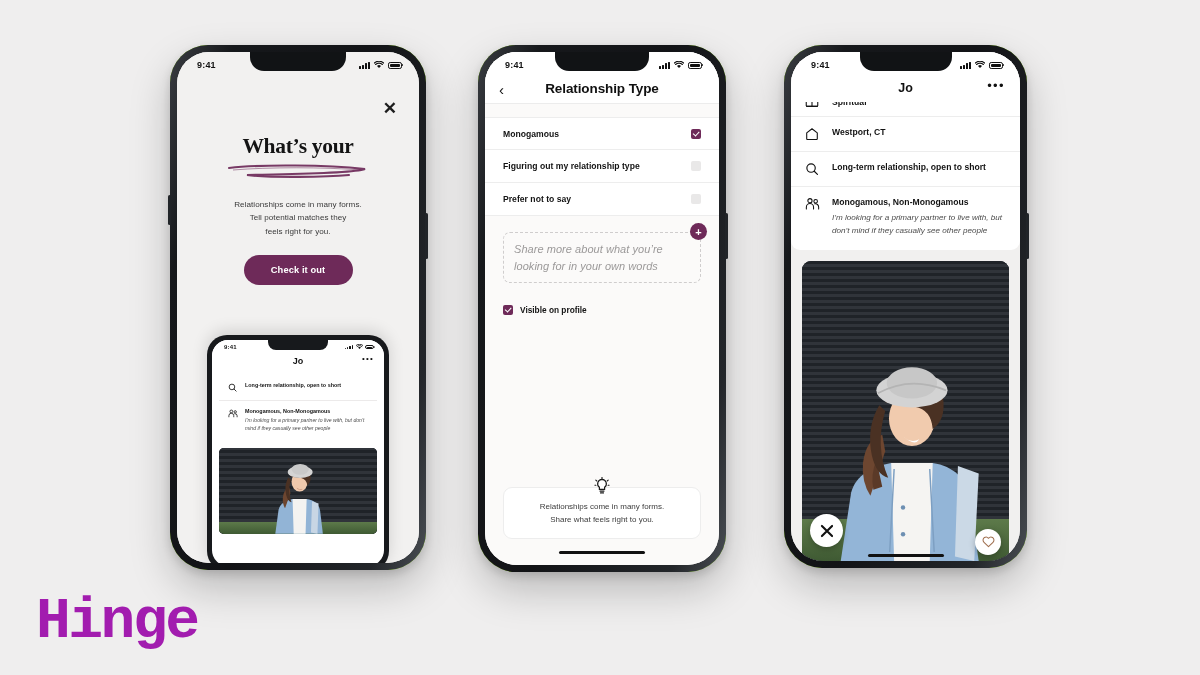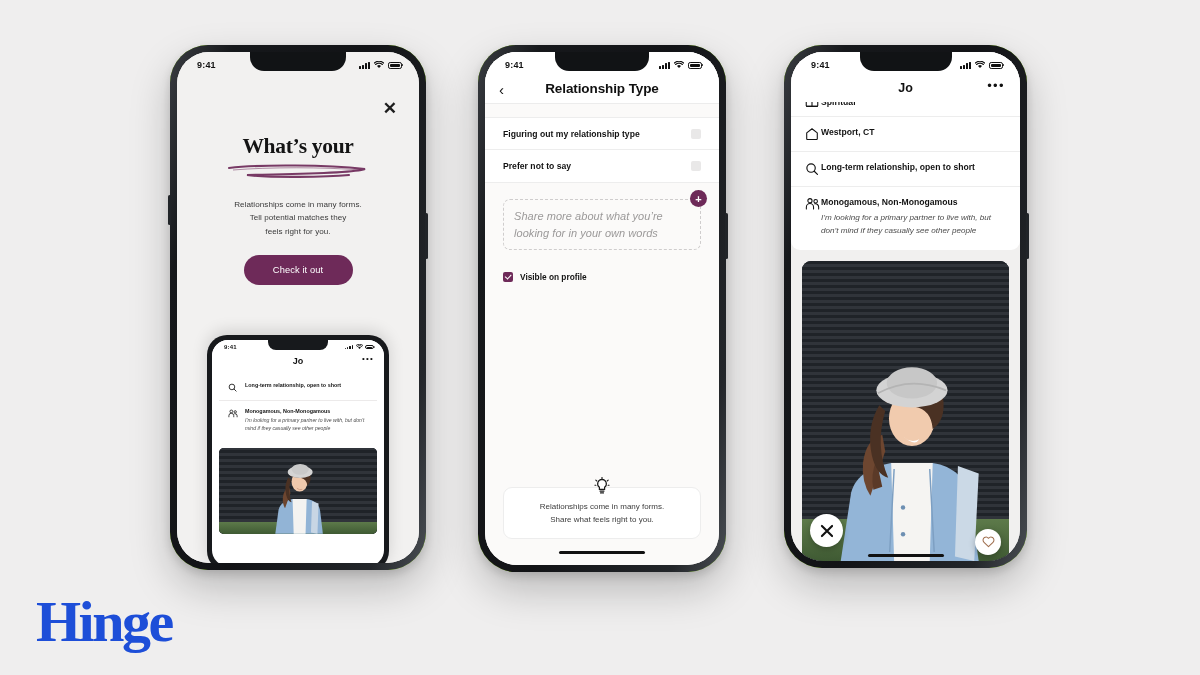--- a/index.html
+++ b/index.html
@@ -62,21 +62,21 @@
   .s1 h1 {
     font-family:"Liberation Serif", serif; font-weight:700; font-size:21.5px;
     line-height:1.17; color:#141414; letter-spacing:-.3px;
   }
   .squiggle { margin: 3px auto 0; display:block; }
   .s1 .sub {
     margin-top:16px; font-size:8.1px; line-height:1.65; color:#3a3a3a; letter-spacing:.05px;
   }
   .cta {
     margin:17px auto 0; display:block; width:109px; height:30px; border:none;
-    border-radius:16px; background:#6e2a59; color:#fff; font-size:9.3px; font-weight:400;
+    border-radius:16px; background:#6e2a59; color:#fff; font-size:9.3px; font-weight:700;
     font-family:"Liberation Sans", sans-serif; cursor:pointer; letter-spacing:.1px;
   }
 
   
   .inner-phone {
     position:absolute; left:50%; transform:translateX(-50%); bottom:-8px;
     width:182px; height:236px; background:#17191c; border-radius:20px; padding:5px;
     box-shadow:0 -4px 16px rgba(0,0,0,.14);
   }
   .inner-screen { position:relative; width:100%; height:100%; background:#fff; border-radius:16px; overflow:hidden; }
@@ -149,21 +149,21 @@
   .homebar { height:26px; display:flex; align-items:center; justify-content:center; }
   .homebar i { display:block; width:86px; height:3px; border-radius:2px; background:#111; }
 
   
   .s3 { position:absolute; inset:0; background:#f1f0ef; display:flex; flex-direction:column; }
   .nav3 { position:relative; display:flex; align-items:center; justify-content:center;
     height:50px; padding-top:22px; background:#fff; }
   .nav3 .title { font-size:12.5px; font-weight:700; color:#101010; }
   .nav3 .dots { position:absolute; right:15px; top:34px; color:#111; font-size:13px; letter-spacing:1.4px; line-height:0;}
   .list3 { background:#fff; border-radius:0 0 9px 9px; overflow:hidden; }
-  .r3 { display:flex; align-items:flex-start; padding:10px 14px; border-top:1px solid #ededed; }
+  .r3 { display:flex; align-items:flex-start; gap:11px; padding:10px 14px; border-top:1px solid #ededed; }
   .r3.clip { height:14px; padding-top:0; padding-bottom:0; overflow:hidden; border-top:none; }
   .r3 .t { font-size:8.6px; font-weight:700; color:#121212; letter-spacing:.02px; }
   .r3 .n { font-size:8.1px; font-style:italic; color:#4b4b4b; line-height:1.55; margin-top:5px; }
   .photo3 { margin:11px 11px 0; border-radius:9px; overflow:hidden; flex:1; position:relative; }
 
   .hinge-logo { position:absolute; left:36px; bottom:24px; }
   svg { display:block; }
 </style>
 </head>
 <body>
@@ -320,20 +320,24 @@
           </span>
         </div>
 
         <div class="nav2">
           <span class="back">‹</span>
           <span class="title">Relationship Type</span>
         </div>
 
         <div class="opts">
           <div class="opt">
+            <span class="lbl">Monogamous</span>
+            <span class="cb on"></span>
+          </div>
+          <div class="opt">
             <span class="lbl">Figuring out my relationship type</span>
             <span class="cb"></span>
           </div>
           <div class="opt">
             <span class="lbl">Prefer not to say</span>
             <span class="cb"></span>
           </div>
         </div>
 
         <div class="ta-wrap">
@@ -476,16 +480,16 @@
                 <path d="M8 13.4 2.4 8C.6 6.2.8 3.3 2.9 1.9 4.6.8 6.8 1.3 8 2.9c1.2-1.6 3.4-2.1 5.1-1 2.1 1.4 2.3 4.3.5 6.1Z" stroke="#a07050" stroke-width="1.3" fill="none" stroke-linejoin="round"></path>
               </svg>
           </div>
           <div style="position:absolute;left:50%;transform:translateX(-50%);bottom:4px;width:76px;height:3px;border-radius:2px;background:#111;"></div>
         </div>
       </div>
     </div>
   </div>
 
   <div class="hinge-logo">
-    <span style="font-family:Liberation Serif, serif; font-size:58px; font-weight:700; color:#1d4ed8; letter-spacing:-2.5px; line-height:1;">Hinge</span>
+    <span style="font-family:Liberation Mono, monospace; font-size:58px; font-weight:700; color:#a21caf; letter-spacing:-2.5px; line-height:1;">Hinge</span>
   </div>
 
 </div>
 
 </body></html>

